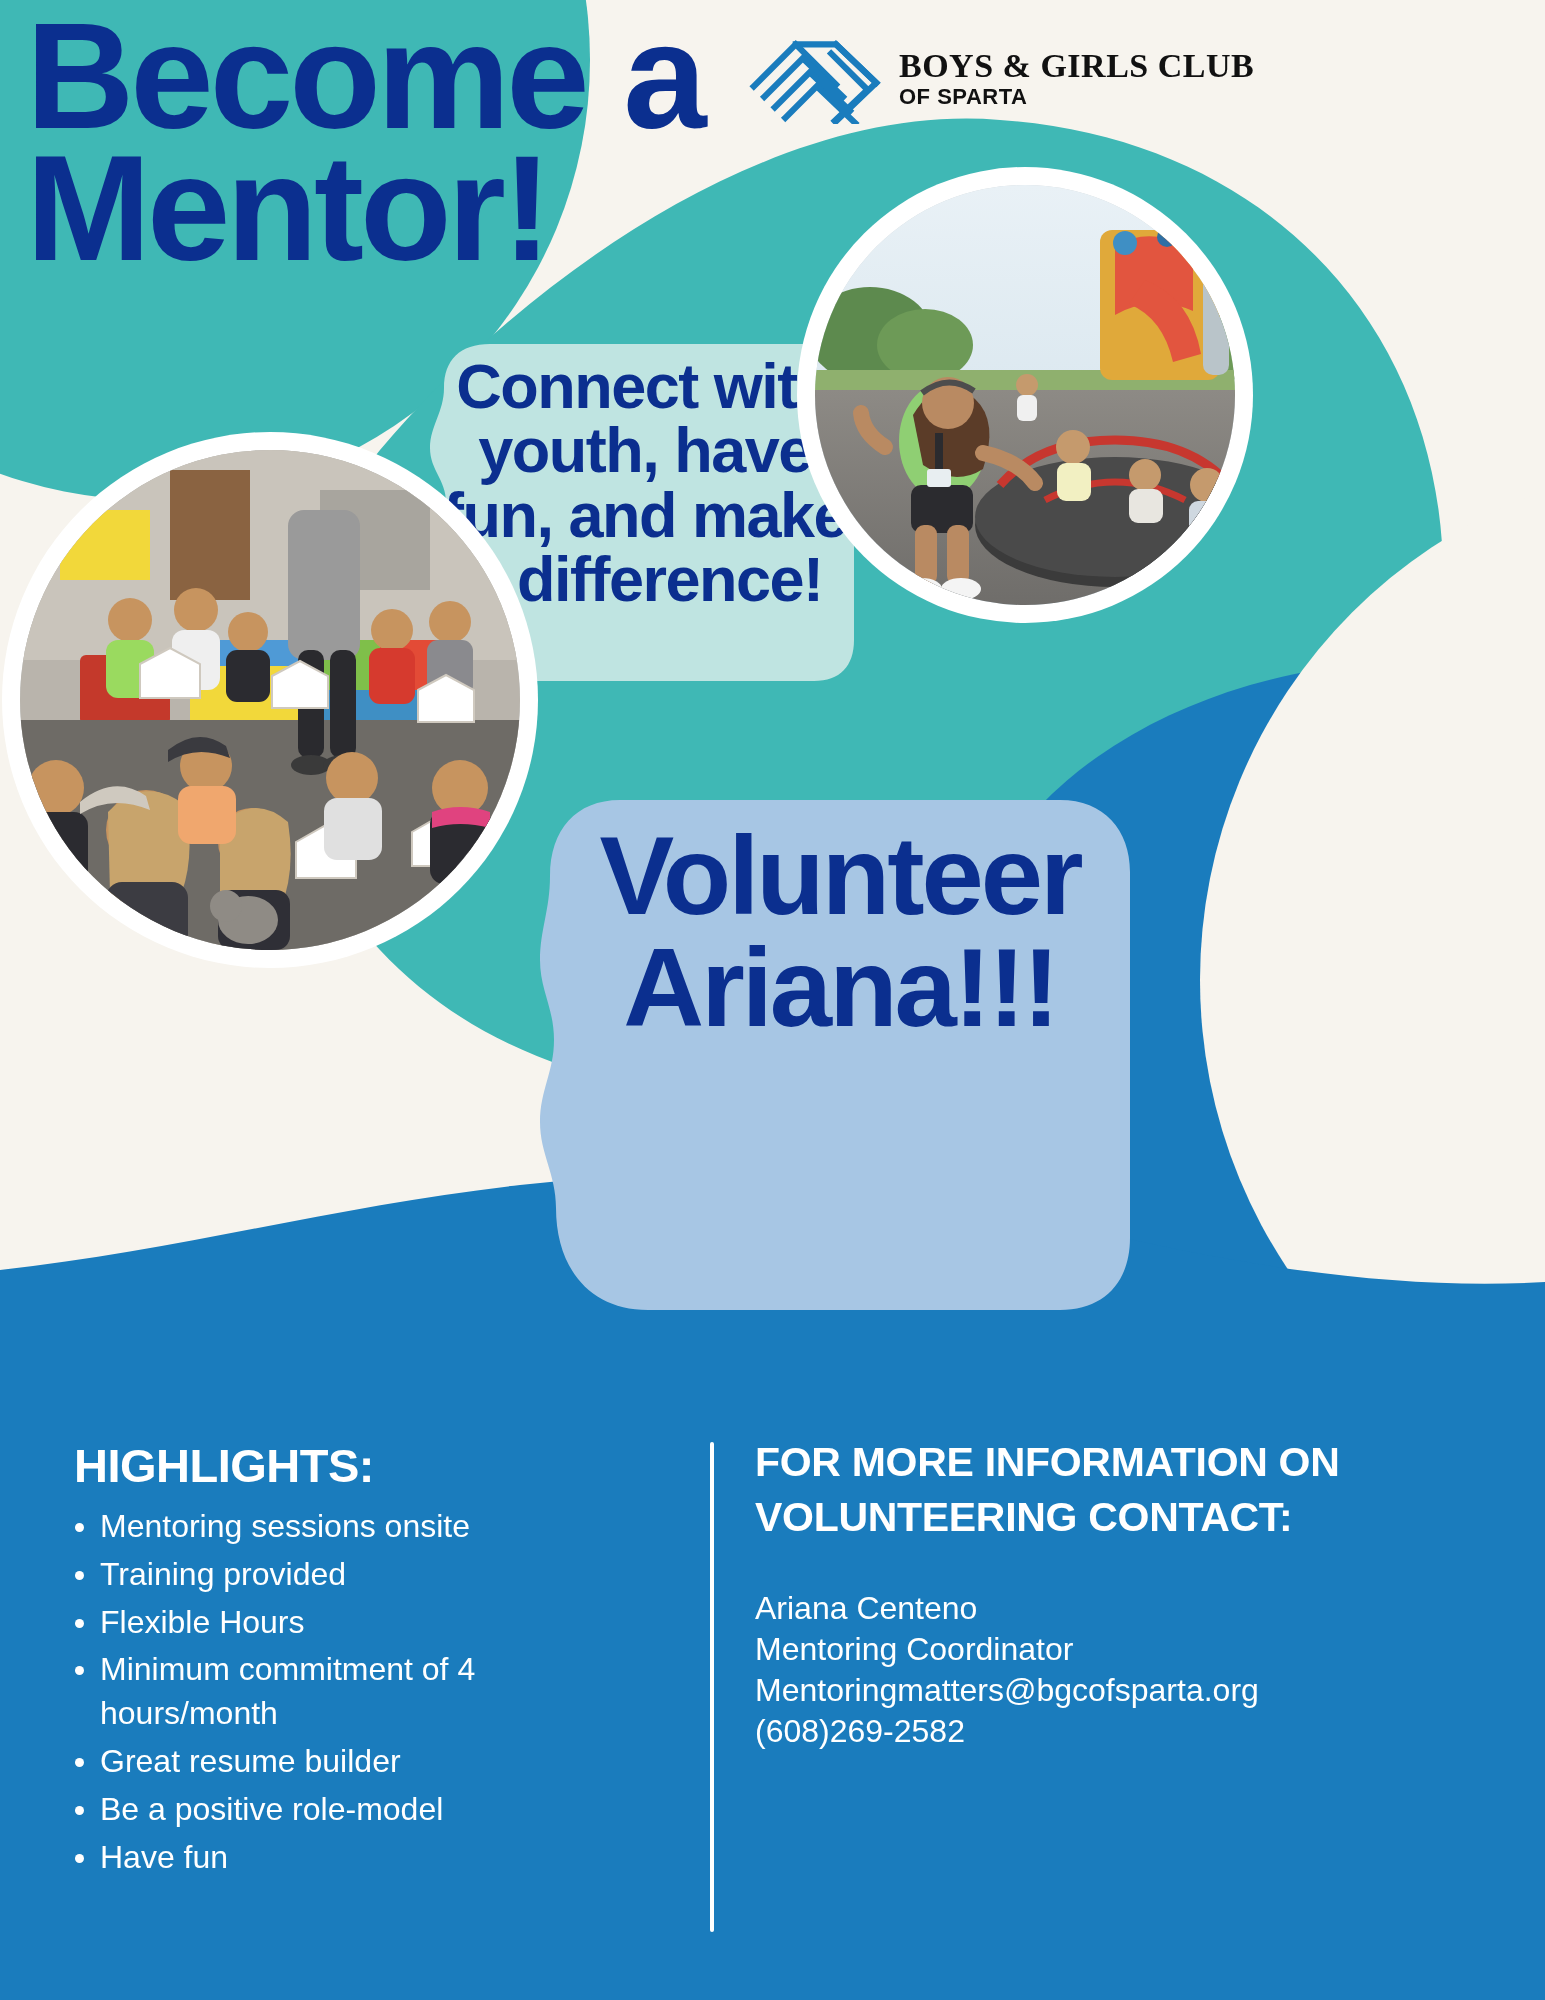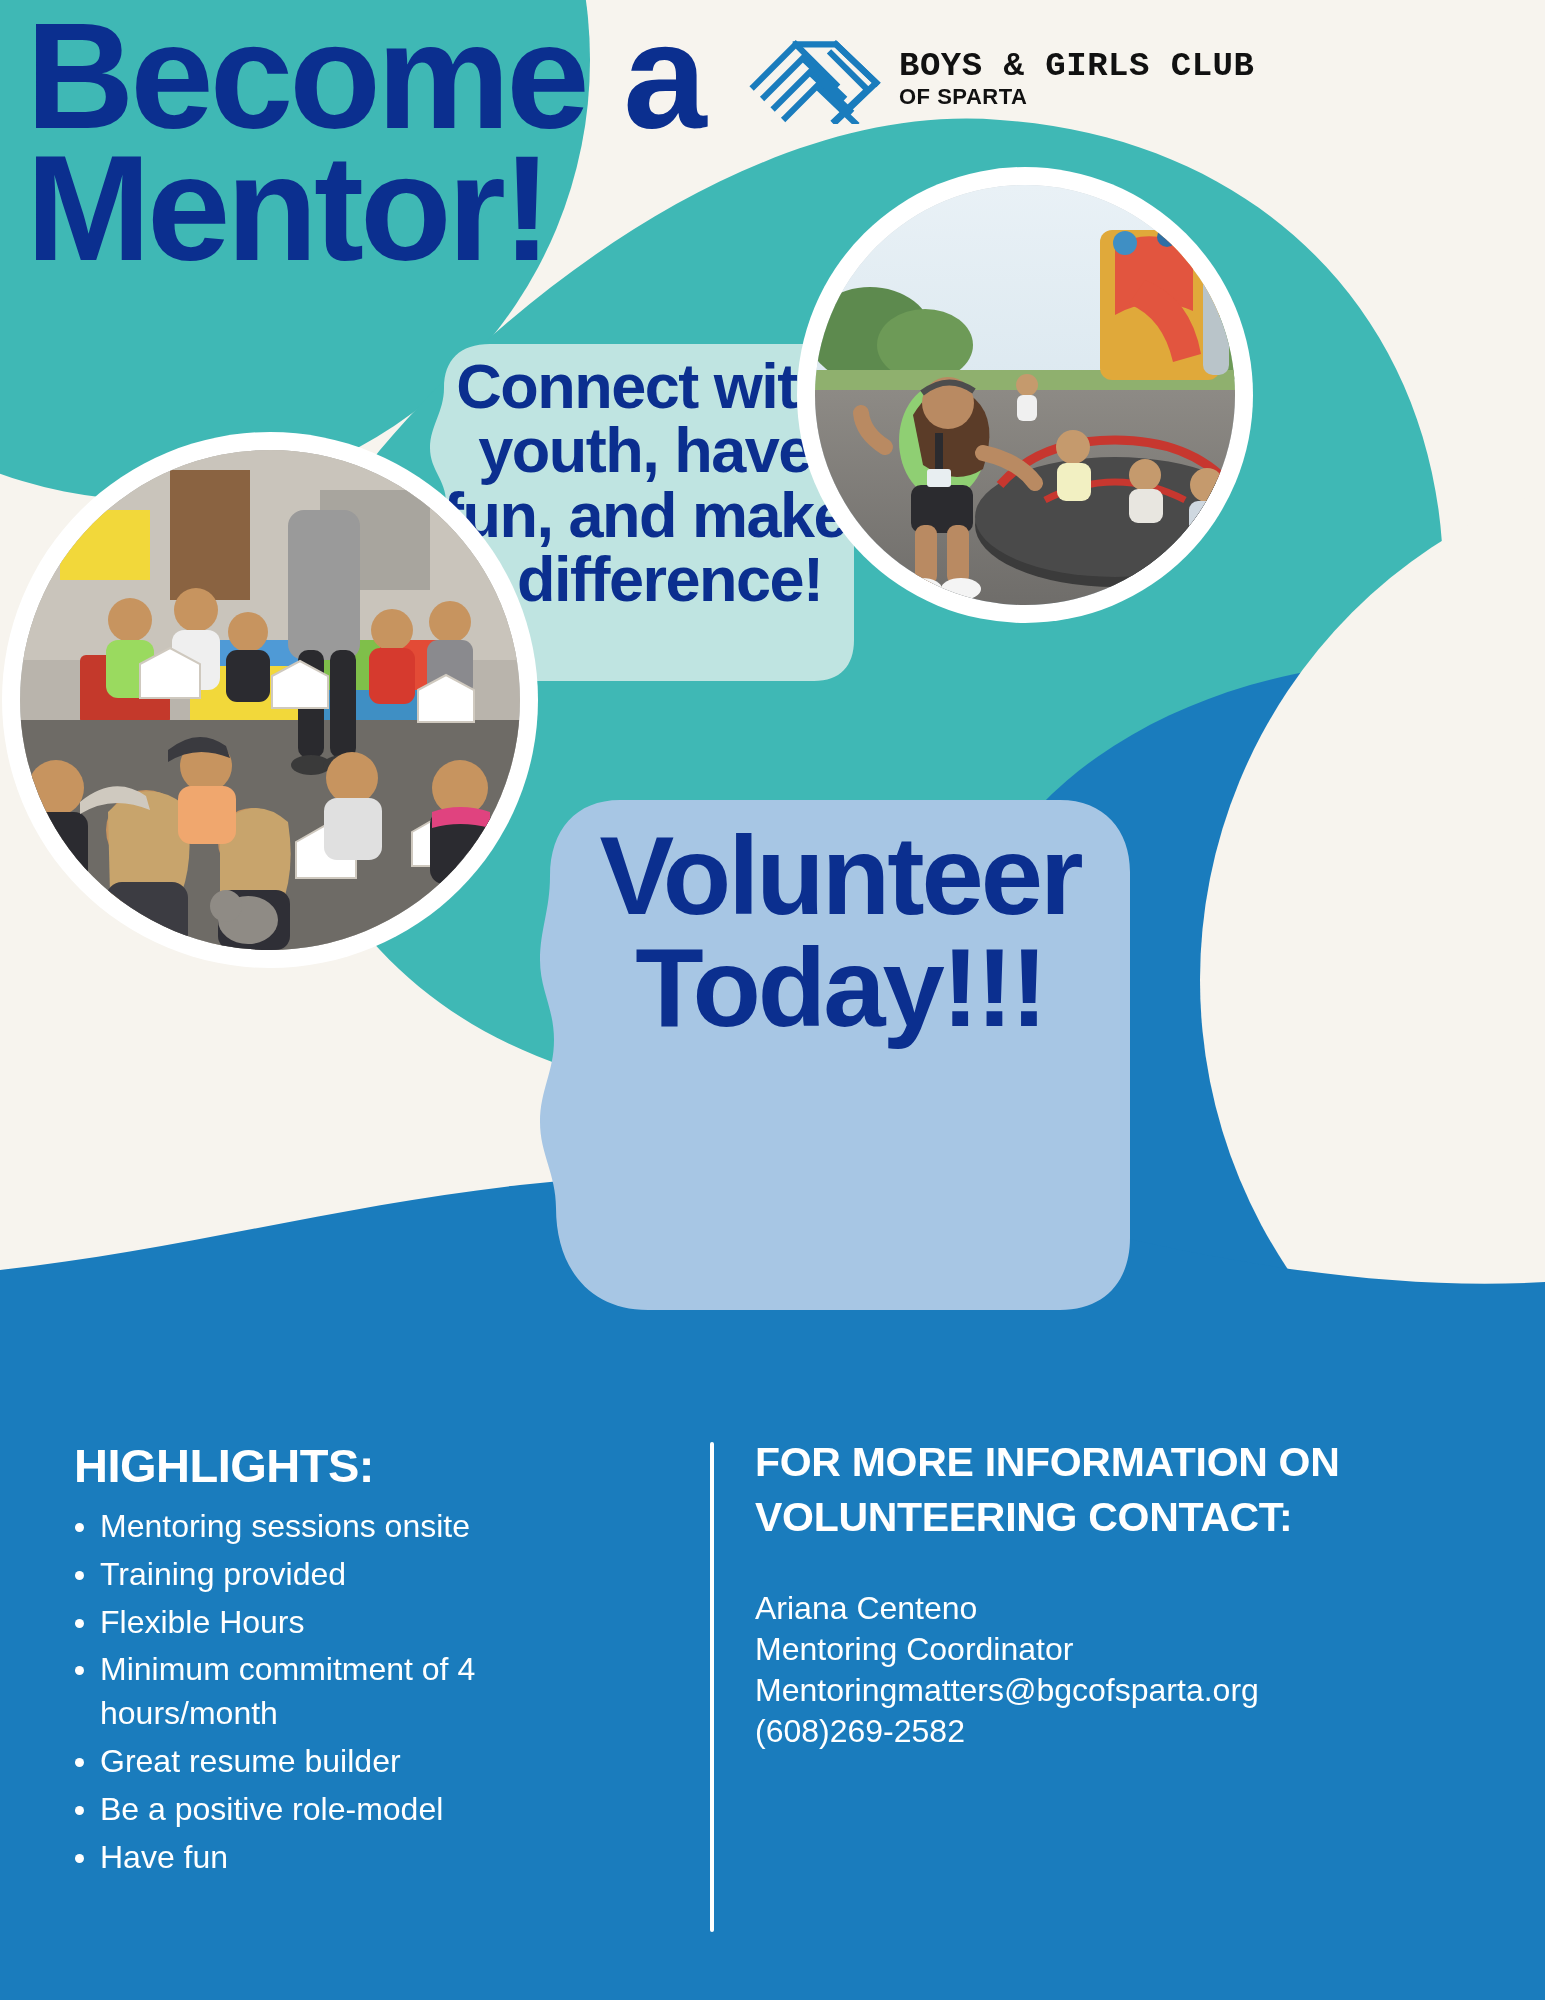--- a/index.html
+++ b/index.html
@@ -39,21 +39,21 @@
   .logo-wrap{
     position:absolute;
     left:745px; top:28px;
     width:460px;height:100px;
     z-index:45;
     display:flex;align-items:center;gap:14px;
   }
   .logo-mark{width:140px;height:92px;flex:0 0 auto;}
   .logo-text{display:flex;flex-direction:column;justify-content:center;line-height:1;}
   .logo-title{
-    font-family:Liberation Mono, monospace;
+    font-family:Liberation Serif, serif;
     font-weight:bold;
     font-size:34px;
     letter-spacing:0.5px;
     color:#111;
     white-space:nowrap;
     text-align:center;
   }
   .logo-sub{
     font-family:"Liberation Sans", sans-serif;
     font-weight:bold;
@@ -397,21 +397,21 @@
                C14 282, 0 300, 0 332
                C0 364, 16 384, 16 418
                C16 476, 48 520, 108 520
                L520 520
                C564 520, 590 492, 590 448
                L590 82
                C590 40, 564 10, 520 10 Z" fill="#a7c6e4"></path>
     </svg>
     <div class="txt">
       <span>Volunteer</span><br>
-      <span>Today!!!</span>
+      <span>Ariana!!!</span>
     </div>
   </div>
 
   <div class="bottom-text">
 
     <div class="divider"></div>
 
     <div class="col-left">
       <div class="hl-title">HIGHLIGHTS:</div>
       <ul class="hl-list">

